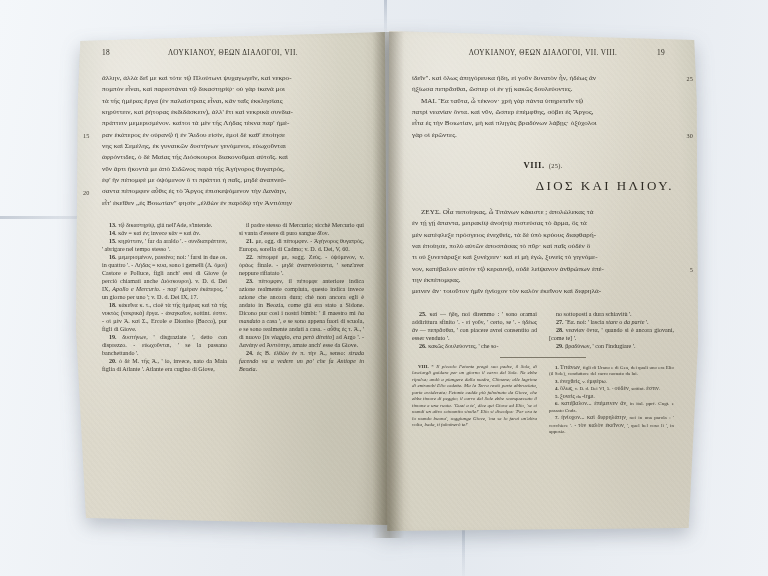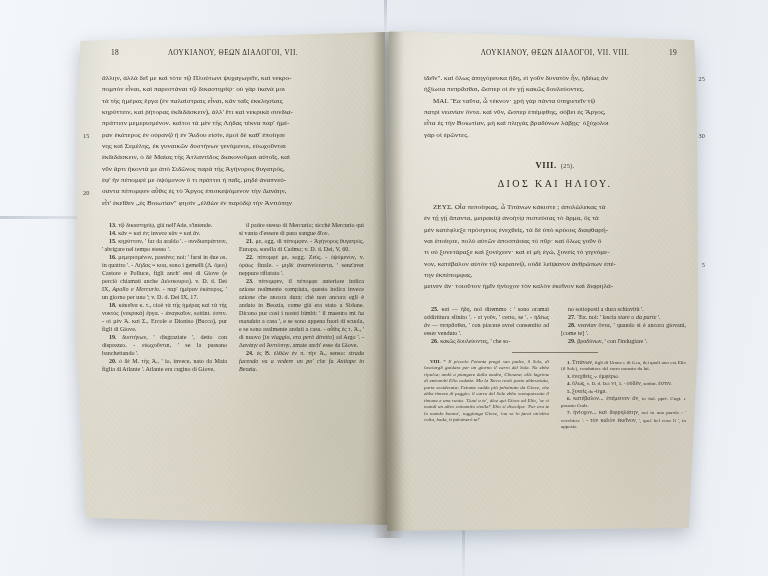--- a/index.html
+++ b/index.html
@@ -61,29 +61,29 @@
   }
   #gutter{
     position:absolute;left:296px;top:2px;width:32px;height:506px;
     background:linear-gradient(90deg,rgba(90,84,66,0) 0%,rgba(90,84,66,.30) 42%,rgba(90,84,66,.34) 54%,rgba(90,84,66,0) 100%);
     pointer-events:none;
   }
 
   
   .page{position:absolute;top:0;width:312px;height:500px;}
   #page-left{left:0;}
-  #page-right{left:322px;}
+  #page-right{left:310px;}
   .body-area{position:absolute;left:26px;top:18px;width:262px;}
 
   .running-head{
     display:flex;align-items:baseline;
     font-size:7.2px;letter-spacing:.45px;color:#2d2a22;
     height:12px;
   }
-  .running-head .folio{font-size:7.4px;letter-spacing:.2px;width:26px;text-align:center;}
+  .running-head .folio{font-size:7.4px;letter-spacing:.2px;width:26px;}
   .running-head .rh-title{flex:1;text-align:center;white-space:nowrap;}
   .running-head.right .folio{text-align:center;}
 
   .greek{
     margin-top:13px;
     font-size:7.1px;line-height:11.35px;color:#33302a;
     text-align:justify;position:relative;
     letter-spacing:.04px;
   }
   .greek p{margin:0;}
@@ -91,22 +91,22 @@
   .linenum{
     position:absolute;font-size:6.2px;color:#413d34;letter-spacing:.2px;
   }
   #page-left .linenum{left:-19px;}
   #page-right .linenum{right:-19px;}
 
   .section-head{margin-top:13px;text-align:center;}
   .sec-num{font-size:8.6px;font-weight:bold;letter-spacing:.6px;color:#2b2822;}
   .sec-par{font-size:6.4px;color:#3a362e;letter-spacing:.3px;}
   .sec-title{
-    margin-top:6px;text-align:center;
-    font-size:10px;letter-spacing:2.4px;color:#2e2b24;
+    margin-top:6px;text-align:right;
+    font-size:13px;letter-spacing:2.4px;color:#2e2b24;
   }
 
   .notes{
     margin-top:12px;
     display:flex;gap:12px;
     font-size:6.1px;line-height:8.0px;color:#35322b;
     text-align:justify;
   }
   .notes .col{flex:1;}
   .notes p{margin:0;text-indent:7px;}
@@ -156,21 +156,21 @@
         <span class="linenum" style="top:56.8px">15</span>
         <span class="linenum" style="top:113.5px">20</span>
         <div>
             <p>ἄλλην, ἀλλὰ δεῖ με καὶ τότε τῷ Πλούτωνι ψυχαγωγεῖν, καὶ νεκρο-</p>
             <p>πομπὸν εἶναι, καὶ παρεστάναι τῷ δικαστηρίῳ· οὐ γὰρ ἱκανά μοι</p>
             <p>τὰ τῆς ἡμέρας ἔργα (ἐν παλαίστραις εἶναι, κἂν ταῖς ἐκκλησίαις</p>
             <p>κηρύττειν, καὶ ῥήτορας ἐκδιδάσκειν), ἀλλ' ἔτι καὶ νεκρικὰ συνδια-</p>
             <p>πράττειν μεμερισμένον. καίτοι τὰ μὲν τῆς Λήδας τέκνα παρ' ἡμέ-</p>
             <p>ραν ἑκάτερος ἐν οὐρανῷ ἢ ἐν Ἅιδου εἰσίν, ἐμοὶ δὲ καθ' ἐποίησε</p>
             <p>νης καὶ Σεμέλης, ἐκ γυναικῶν δυστήνων γενόμενοι, εὐωχοῦνται</p>
-            <p>ἐκδιδάσκειν, ὁ δὲ Μαίας τῆς Ἀτλαντίδος διακονοῦμαι αὐτοῖς. καὶ</p>
+            <p>ἀφρόντιδες, ὁ δὲ Μαίας τῆς Διόσκουροι διακονοῦμαι αὐτοῖς. καὶ</p>
             <p>νῦν ἄρτι ἥκοντά με ἀπὸ Σιδῶνος παρὰ τῆς Ἀγήνορος θυγατρός,</p>
             <p>ἐφ' ἣν πέπομφέ με ὀψόμενον ὅ τι πράττει ἡ παῖς, μηδὲ ἀναπνεύ-</p>
             <p>σαντα πέπομφεν αὖθις ἐς τὸ Ἄργος ἐπισκεψόμενον τὴν Δανάην,</p>
             <p>εἶτ' ἐκεῖθεν „ἐς Βοιωτίαν" φησίν „ἐλθὼν ἐν παρόδῳ τὴν Ἀντιόπην</p>
           </div>
       </div>
 
       <div class="notes">
         <div class="col">
             <p><b>13.</b> <span class="gk">τῷ δικαστηρίῳ</span>, già nell'Ade, s'intende.</p>
@@ -220,21 +220,21 @@
         <span class="sec-par">(25).</span>
         <div class="sec-title">ΔΙΟΣ ΚΑΙ ΗΛΙΟΥ.</div>
       </div>
 
       <div class="greek">
         <span class="linenum" style="top:56.8px">5</span>
         <div>
             <p class="ind">ΖΕΥΣ. Οἷα πεποίηκας, ὦ Τιτάνων κάκιστε ; ἀπολώλεκας τὰ</p>
             <p>ἐν τῇ γῇ ἅπαντα, μειρακίῳ ἀνοήτῳ πιστεύσας τὸ ἅρμα, ὃς τὰ</p>
             <p>μὲν κατέφλεξε πρόσγειος ἐνεχθείς, τὰ δὲ ὑπὸ κρύους διαφθαρῆ-</p>
-            <p>ναι ἐποίησε, πολὺ αὐτῶν ἀποσπάσας τὸ πῦρ· καὶ ὅλως γοῦν ὃ</p>
+            <p>ναι ἐποίησε, πολὺ αὐτῶν ἀποσπάσας τὸ πῦρ· καὶ παῖς οὐδὲν ὃ</p>
             <p>τι οὐ ξυνετάραξε καὶ ξυνέχεεν· καὶ εἰ μὴ ἐγώ, ξυνεὶς τὸ γιγνόμε-</p>
             <p>νον, κατέβαλον αὐτὸν τῷ κεραυνῷ, οὐδὲ λείψανον ἀνθρώπων ἐπέ-</p>
             <p>την ἐκπέπομφας.</p>
             <p>μεινεν ἂν· τοιοῦτον ἡμῖν ἡνίοχον τὸν καλὸν ἐκεῖνον καὶ διφρηλά-</p>
           </div>
       </div>
 
       <div class="notes">
         <div class="col">
             <p><b>25.</b> <span class="gk">καὶ — ἤδη</span>, noi diremmo : ' sono oramai addirittura sfinito '. - <span class="gk">εἰ γοῦν</span>, ' certo, se '. - <span class="gk">ἡδέως ἂν — πεπρᾶσθαι</span>, ' con piacere avrei consentito ad esser venduto '.</p>

